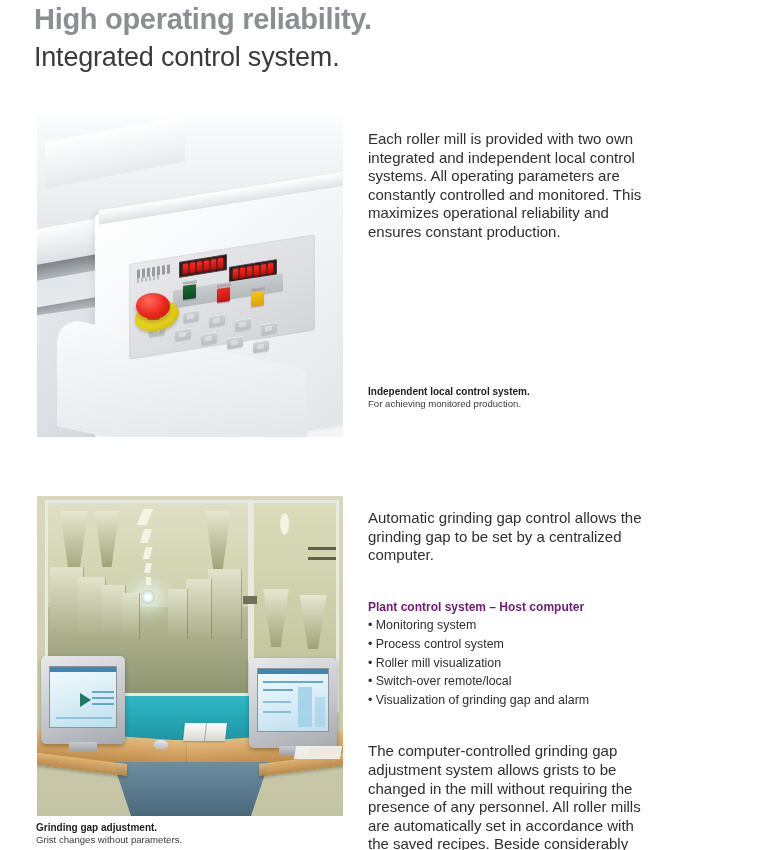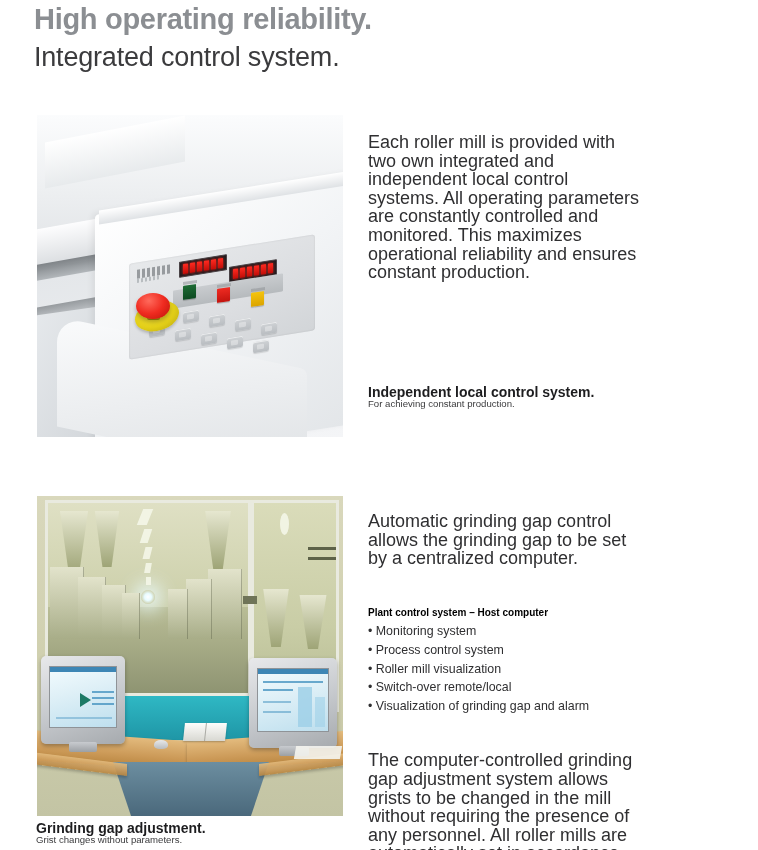--- a/index.html
+++ b/index.html
@@ -29,43 +29,43 @@
     color: #3b3b3d;
     letter-spacing: -0.2px;
     line-height: 34px;
     margin-top: 4px;
     white-space: nowrap;
   }
 
   
   .col-right { position: absolute; left: 368px; width: 276px; }
   .body-text {
-    font-size: 18px;
+    font-size: 15px;
     line-height: 18.6px;
     color: #2f2f31;
   }
   .sub-head {
-    font-size: 10px;
+    font-size: 12px;
     line-height: 18.6px;
     font-weight: bold;
-    color: #000000;
+    color: #701a75;
   }
   .bullet-list { list-style: none; margin: 0; padding: 0; }
   .bullet-list li {
     font-size: 12.4px;
     line-height: 18.6px;
     color: #2f2f31;
   }
   .bullet-list li::before { content: "\2022\00a0"; }
 
   .para-gap { height: 18px; }
 
   
   .caption-title {
-    font-size: 14px;
+    font-size: 10px;
     line-height: 12px;
     font-weight: bold;
     color: #1d1d1f;
   }
   .caption-sub {
     font-size: 9.6px;
     line-height: 12px;
     color: #3b3b3d;
   }
 
@@ -388,21 +388,21 @@
   <div class="m-key" style="left:190px;top:222px;"></div>
   <div class="m-key" style="left:216px;top:226px;"></div>
 
   <div class="m-estop-base"></div>
   <div class="m-estop-stem"></div>
   <div class="m-estop-head"></div>
 </div>
 
 <div class="col-right" style="top:386px;">
   <div class="caption-title">Independent local control system.</div>
-  <div class="caption-sub">For achieving constant production.</div>
+  <div class="caption-sub">For achieving monitored production.</div>
 </div>
 
 <div class="col-right" style="top:115px;">
   <p class="body-text">Each roller mill is provided with two own integrated and independent local control systems. All operating parameters are constantly controlled and monitored. This maximizes operational reliability and ensures constant production.</p>
 </div>
 
 <div class="photo" id="photo-controlroom">
   <div class="cr-wall"></div>
 
   <div class="cr-window">

